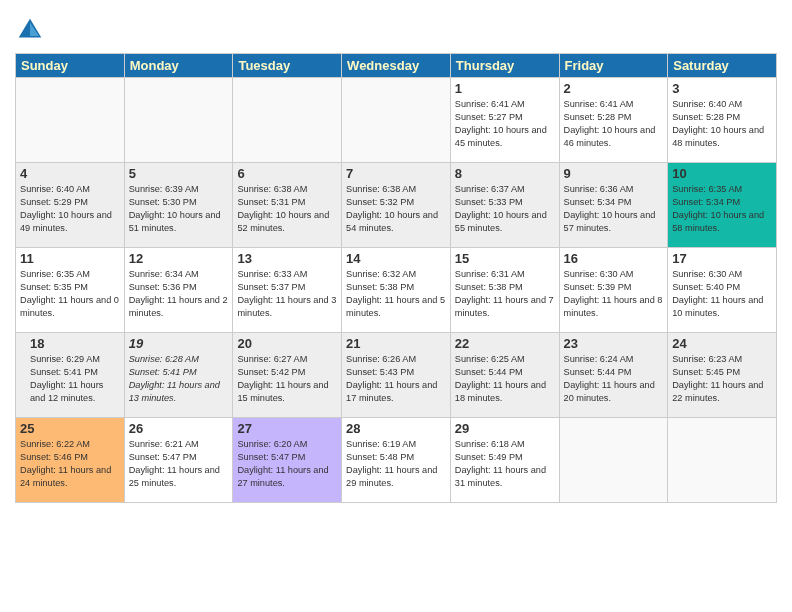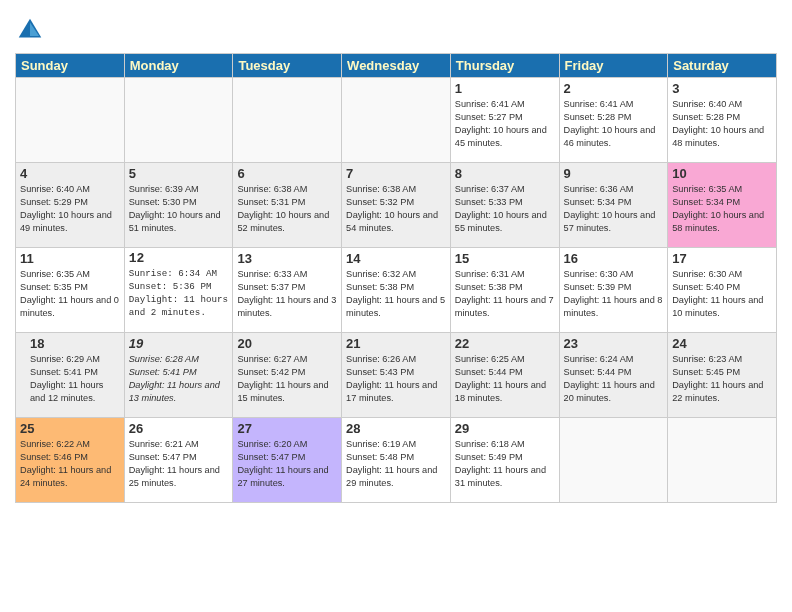--- a/index.html
+++ b/index.html
@@ -202,37 +202,37 @@
 Daylight: 10 hours
 and 55 minutes.</div>
           </td>
           <td style="background-color: rgb(238, 238, 238);">
             <span class="day-number">9</span>
             <div class="day-info">Sunrise: 6:36 AM
 Sunset: 5:34 PM
 Daylight: 10 hours
 and 57 minutes.</div>
           </td>
-          <td style="background-color: #f9a8d4;">
+          <td style="background-color: #14b8a6;">
             <span class="day-number">10</span>
             <div class="day-info">Sunrise: 6:35 AM
 Sunset: 5:34 PM
 Daylight: 10 hours
 and 58 minutes.</div>
           </td>
         </tr>
         <tr>
           <td style="background-color: rgb(255, 255, 255);">
             <span class="day-number">11</span>
             <div class="day-info">Sunrise: 6:35 AM
 Sunset: 5:35 PM
 Daylight: 11 hours
 and 0 minutes.</div>
           </td>
-          <td style="background-color: rgb(255, 255, 255); font-family: Liberation Mono, monospace;">
+          <td style="background-color: rgb(255, 255, 255);">
             <span class="day-number">12</span>
             <div class="day-info">Sunrise: 6:34 AM
 Sunset: 5:36 PM
 Daylight: 11 hours
 and 2 minutes.</div>
           </td>
           <td style="background-color: rgb(255, 255, 255);">
             <span class="day-number">13</span>
             <div class="day-info">Sunrise: 6:33 AM
 Sunset: 5:37 PM

